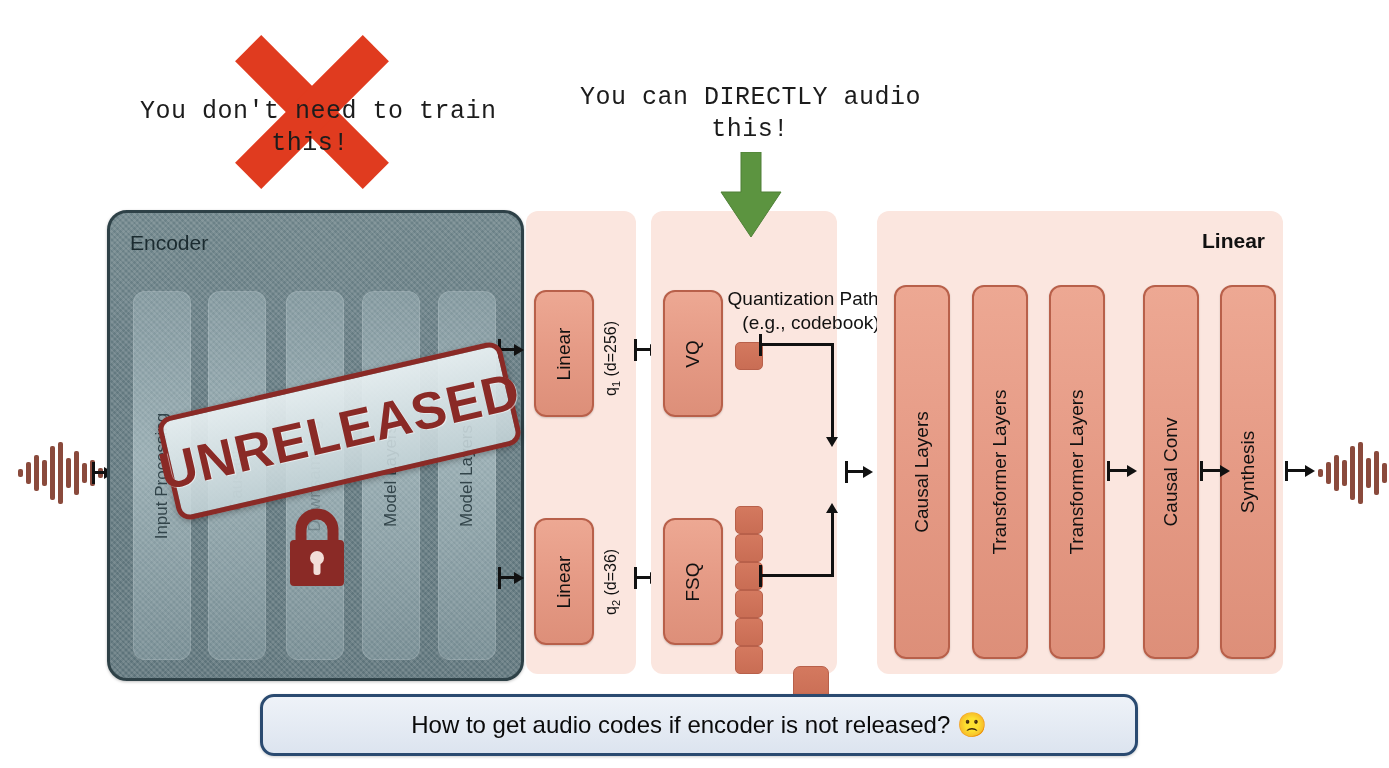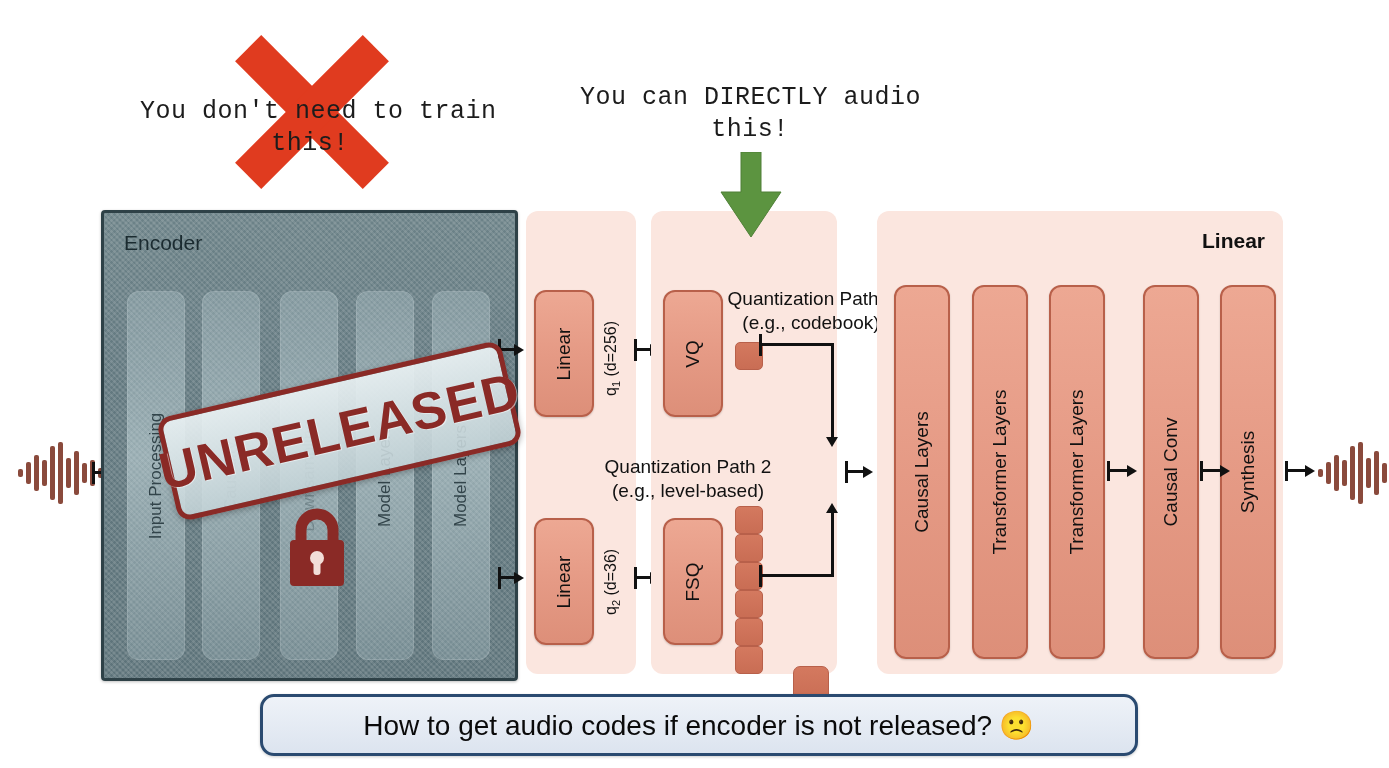--- a/index.html
+++ b/index.html
@@ -19,22 +19,22 @@
     z-index:30;
   }
   .red-x{
     position:absolute;z-index:20;
     width:168px;height:168px;
   }
   .green-arrow{position:absolute;z-index:22;}
 
   
   .encoder{
-    position:absolute;left:101px;top:210px;width:411px;height:465px;
-    border-radius:4px;
+    position:absolute;left:107px;top:210px;width:411px;height:465px;
+    border-radius:20px;
     border:3px solid #2e4147;
     background:
       repeating-linear-gradient(45deg, rgba(255,255,255,.10) 0 2px, rgba(0,0,0,0) 2px 4px),
       repeating-linear-gradient(-45deg, rgba(255,255,255,.08) 0 2px, rgba(0,0,0,0) 2px 4px),
       linear-gradient(180deg,#6c8288 0%,#62787f 40%,#5d737a 100%);
     box-shadow:0 1px 3px rgba(0,0,0,.25);
     overflow:hidden;
   }
   .encoder-title{
     position:absolute;left:20px;top:18px;
@@ -133,21 +133,21 @@
 
   
   .caption{
     position:absolute;left:260px;top:694px;width:872px;height:56px;
     border:3px solid #2a4a70;border-radius:14px;
     background:linear-gradient(180deg,#eef2f8 0%,#dce4ef 100%);
     display:flex;align-items:center;justify-content:center;
     box-shadow:0 1px 3px rgba(0,0,0,.2);
     z-index:40;
   }
-  .caption span{font-size:28px;color:#0a0a0a;}
+  .caption span{font-size:24px;color:#0a0a0a;}
 </style>
 </head>
 <body>
 
 <div class="stage">
 
   <svg class="red-x" style="left:228px;top:28px;" viewBox="0 0 100 100">
     <g stroke="#e03b1f" stroke-width="22" stroke-linecap="butt">
       <line x1="12" y1="12" x2="88" y2="88"></line>
       <line x1="88" y1="12" x2="12" y2="88"></line>
@@ -256,22 +256,20 @@
     <div class="sq" style="left:84px;top:351px;width:26px;height:26px;"></div>
     <div class="sq" style="left:84px;top:379px;width:26px;height:26px;"></div>
     <div class="sq" style="left:84px;top:407px;width:26px;height:26px;"></div>
     <div class="sq" style="left:84px;top:435px;width:26px;height:26px;"></div>
 
     <div class="sq-big" style="left:142px;top:455px;"></div>
   </div>
 
   <div class="path-label" style="left:726px;top:287px;width:170px;">Quantization Path 1
 (e.g., codebook)</div>
-  <div class="path-label" style="left:588px;top:455px;width:200px;">Quantization Path 2
-(e.g., level-based)</div>
 
   <div class="tbar" style="left:759px;top:334px;height:22px;"></div>
   <div class="arrow-line" style="left:759px;top:343px;width:75px;height:3px;"></div>
   <div class="arrow-line" style="left:831px;top:343px;width:3px;height:96px;"></div>
   <div class="arrow-head-d" style="left:826px;top:437px;"></div>
 
   <div class="tbar" style="left:759px;top:565px;height:22px;"></div>
   <div class="arrow-line" style="left:759px;top:574px;width:75px;height:3px;"></div>
   <div class="arrow-line" style="left:831px;top:512px;width:3px;height:65px;"></div>
   <div class="arrow-head-u" style="left:826px;top:503px;"></div>

